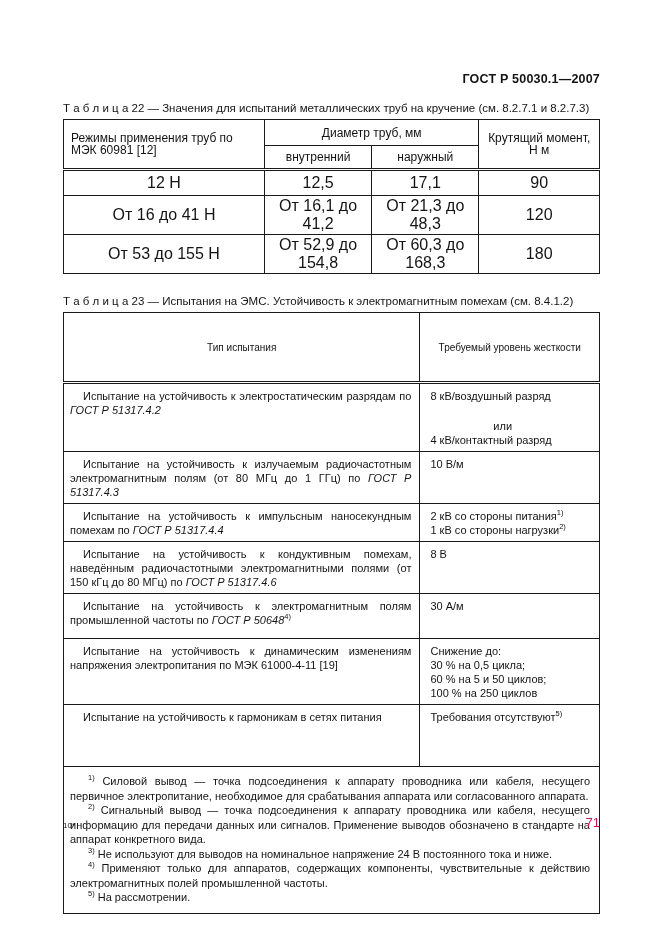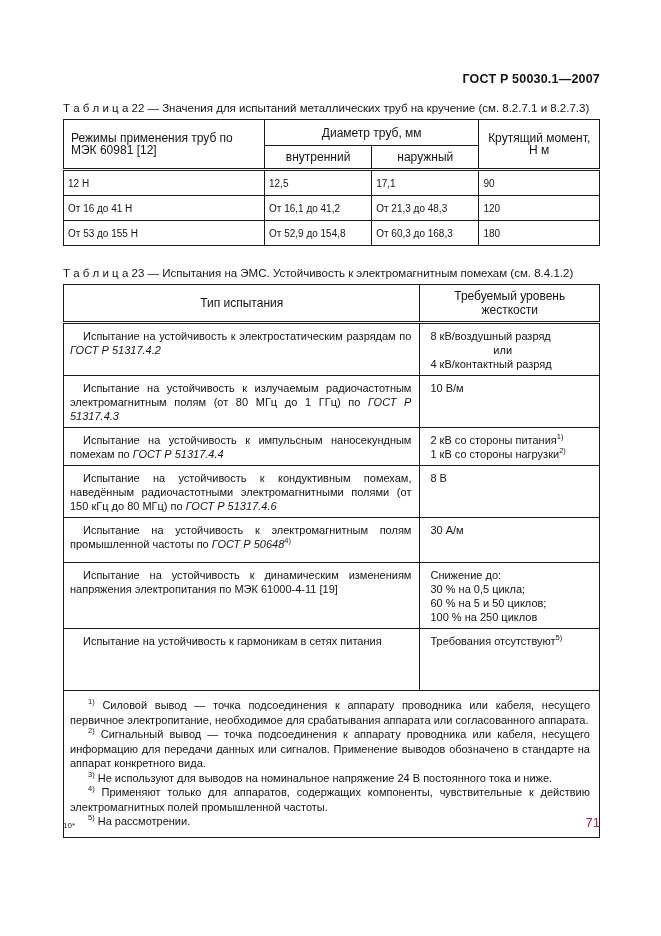--- a/index.html
+++ b/index.html
@@ -16,27 +16,27 @@
   .title23{margin:20px 0 4px 0;}
   table{border-collapse:collapse;width:100%;table-layout:fixed;}
   table,th,td{border:1px solid #1a1a1a;}
   th{font-weight:normal;}
   thead{border-bottom:3px double #1a1a1a;}
   
   .t22 th{font-size:12px;padding:2px 4px;vertical-align:middle;text-align:center;line-height:12px;}
   .t22 th.c1{text-align:left;padding-left:7px;}
   .t22 thead tr.hr1{height:26px;}
   .t22 thead tr.hr2{height:24px;}
-  .t22 td{font-size:10px;text-align:left;height:22px;padding:1px 4px;vertical-align:middle;}
+  .t22 td{font-size:16px;text-align:center;height:22px;padding:1px 4px;vertical-align:middle;}
   
-  .t23 th{font-size:12px;height:28px;vertical-align:middle;text-align:center;padding:4px 4px;}
+  .t23 th{font-size:10px;height:28px;vertical-align:middle;text-align:center;padding:20px 4px;}
   .t23 td{vertical-align:top;font-size:11px;line-height:14px;}
   .t23 td.test{text-align:justify;text-indent:13px;padding:5px 8px 4px 6px;margin-top:41px;}
   .t23 td.level{padding:5px 6px 4px 10px;}
-  .t23 td.level .center{text-align:center;padding-right:18px;}
+  .t23 td.level .center{text-align:center;padding-right:18px;margin-top:16px;}
   .t23 tbody.rows tr:nth-child(1){height:43px;}
   .t23 tbody.rows tr:nth-child(2){height:42px;}
   .t23 tbody.rows tr:nth-child(3){height:31px;}
   .t23 tbody.rows tr:nth-child(4){height:37px;}
   .t23 tbody.rows tr:nth-child(5){height:45px;}
   .t23 tbody.rows tr:nth-child(6){height:40px;}
   .t23 tbody.rows tr:nth-child(7){height:62px;}
   .t23 tbody.rows tr:nth-child(8){height:28px;}
   .fncell{padding:7px 9px 8px 6px;height:127px;box-sizing:border-box;}
   .fnote{font-size:11px;line-height:14.5px;text-align:justify;text-indent:18px;}

